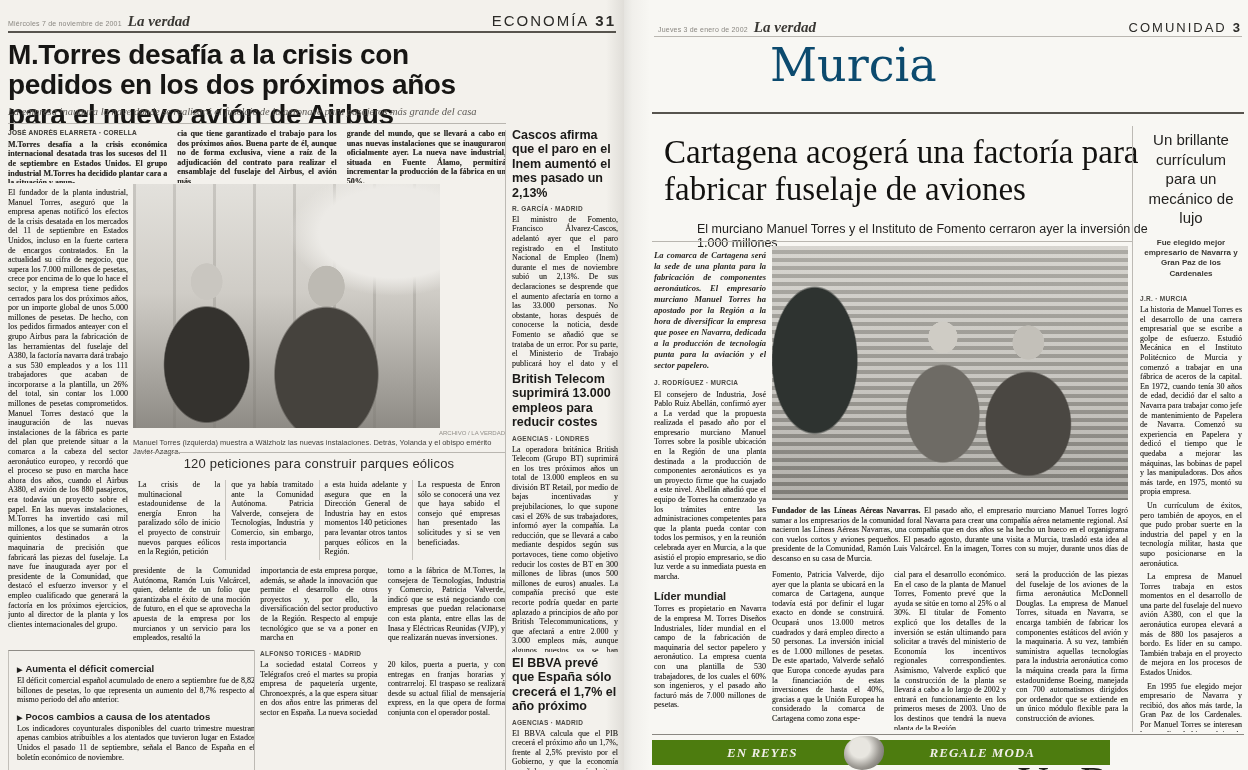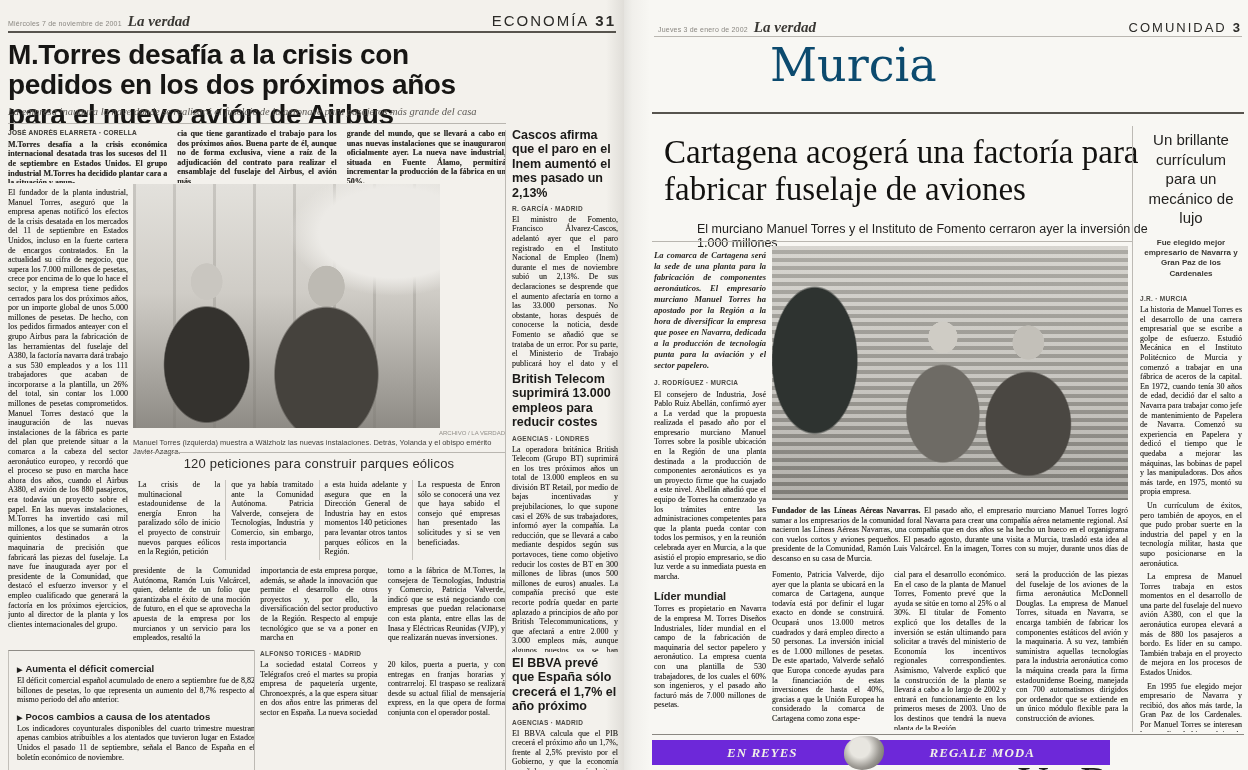--- a/index.html
+++ b/index.html
@@ -40,21 +40,21 @@
   .briefh .mark{font-size:7px;margin-right:3px;}
   .correosh{font-family:"Liberation Sans",sans-serif;font-weight:700;font-size:14px;line-height:1.13;color:#181715;}
   
   .murcia{font-family:"DejaVu Serif","Liberation Serif",serif;font-size:46px;color:#0c4a6e;}
   .h1R{font-family:"Liberation Serif",serif;font-size:33px;line-height:1.12;color:#131210;}
   .deckR{font-family:"Liberation Sans",sans-serif;font-size:12.5px;color:#201f1d;margin-left:43px;}
   .leadR{font-weight:700;font-style:italic;font-size:8.5px;line-height:1.3;text-align:justify;color:#2a2824;}
   .subh{font-family:"Liberation Sans",sans-serif;font-weight:700;font-size:11px;color:#24231f;margin:9px 0 2px 0;}
   .sidetitle{font-family:"Liberation Sans",sans-serif;font-size:15px;line-height:1.3;color:#232220;text-align:center;}
   .sidedeck{font-family:"Liberation Sans",sans-serif;font-weight:700;font-size:8px;line-height:1.3;color:#3a3834;text-align:center;}
-  .adband{background:#6d28d9;display:flex;align-items:center;justify-content:center;gap:46px;}
+  .adband{background:#4d7c0f;display:flex;align-items:center;justify-content:center;gap:46px;}
   .adtxt{font-family:"Liberation Serif",serif;font-style:italic;font-weight:700;font-size:13px;letter-spacing:1px;color:#f1efe9;}
   .adblob{width:40px;height:34px;border-radius:50% 40% 55% 45%;
     background:radial-gradient(circle at 40% 35%,#e8e6e0 0 30%,#9b9892 60%,#55534e 100%);}
   .partiallogo{font-family:"Liberation Serif",serif;font-size:42px;color:#1c1b19;letter-spacing:2px;}
   .partiallogo span{margin-right:30px;}
   p{margin:0 0 4px 0;text-indent:7px;}
   p.noindent{text-indent:0;}
 </style>
 </head>
 <body>

